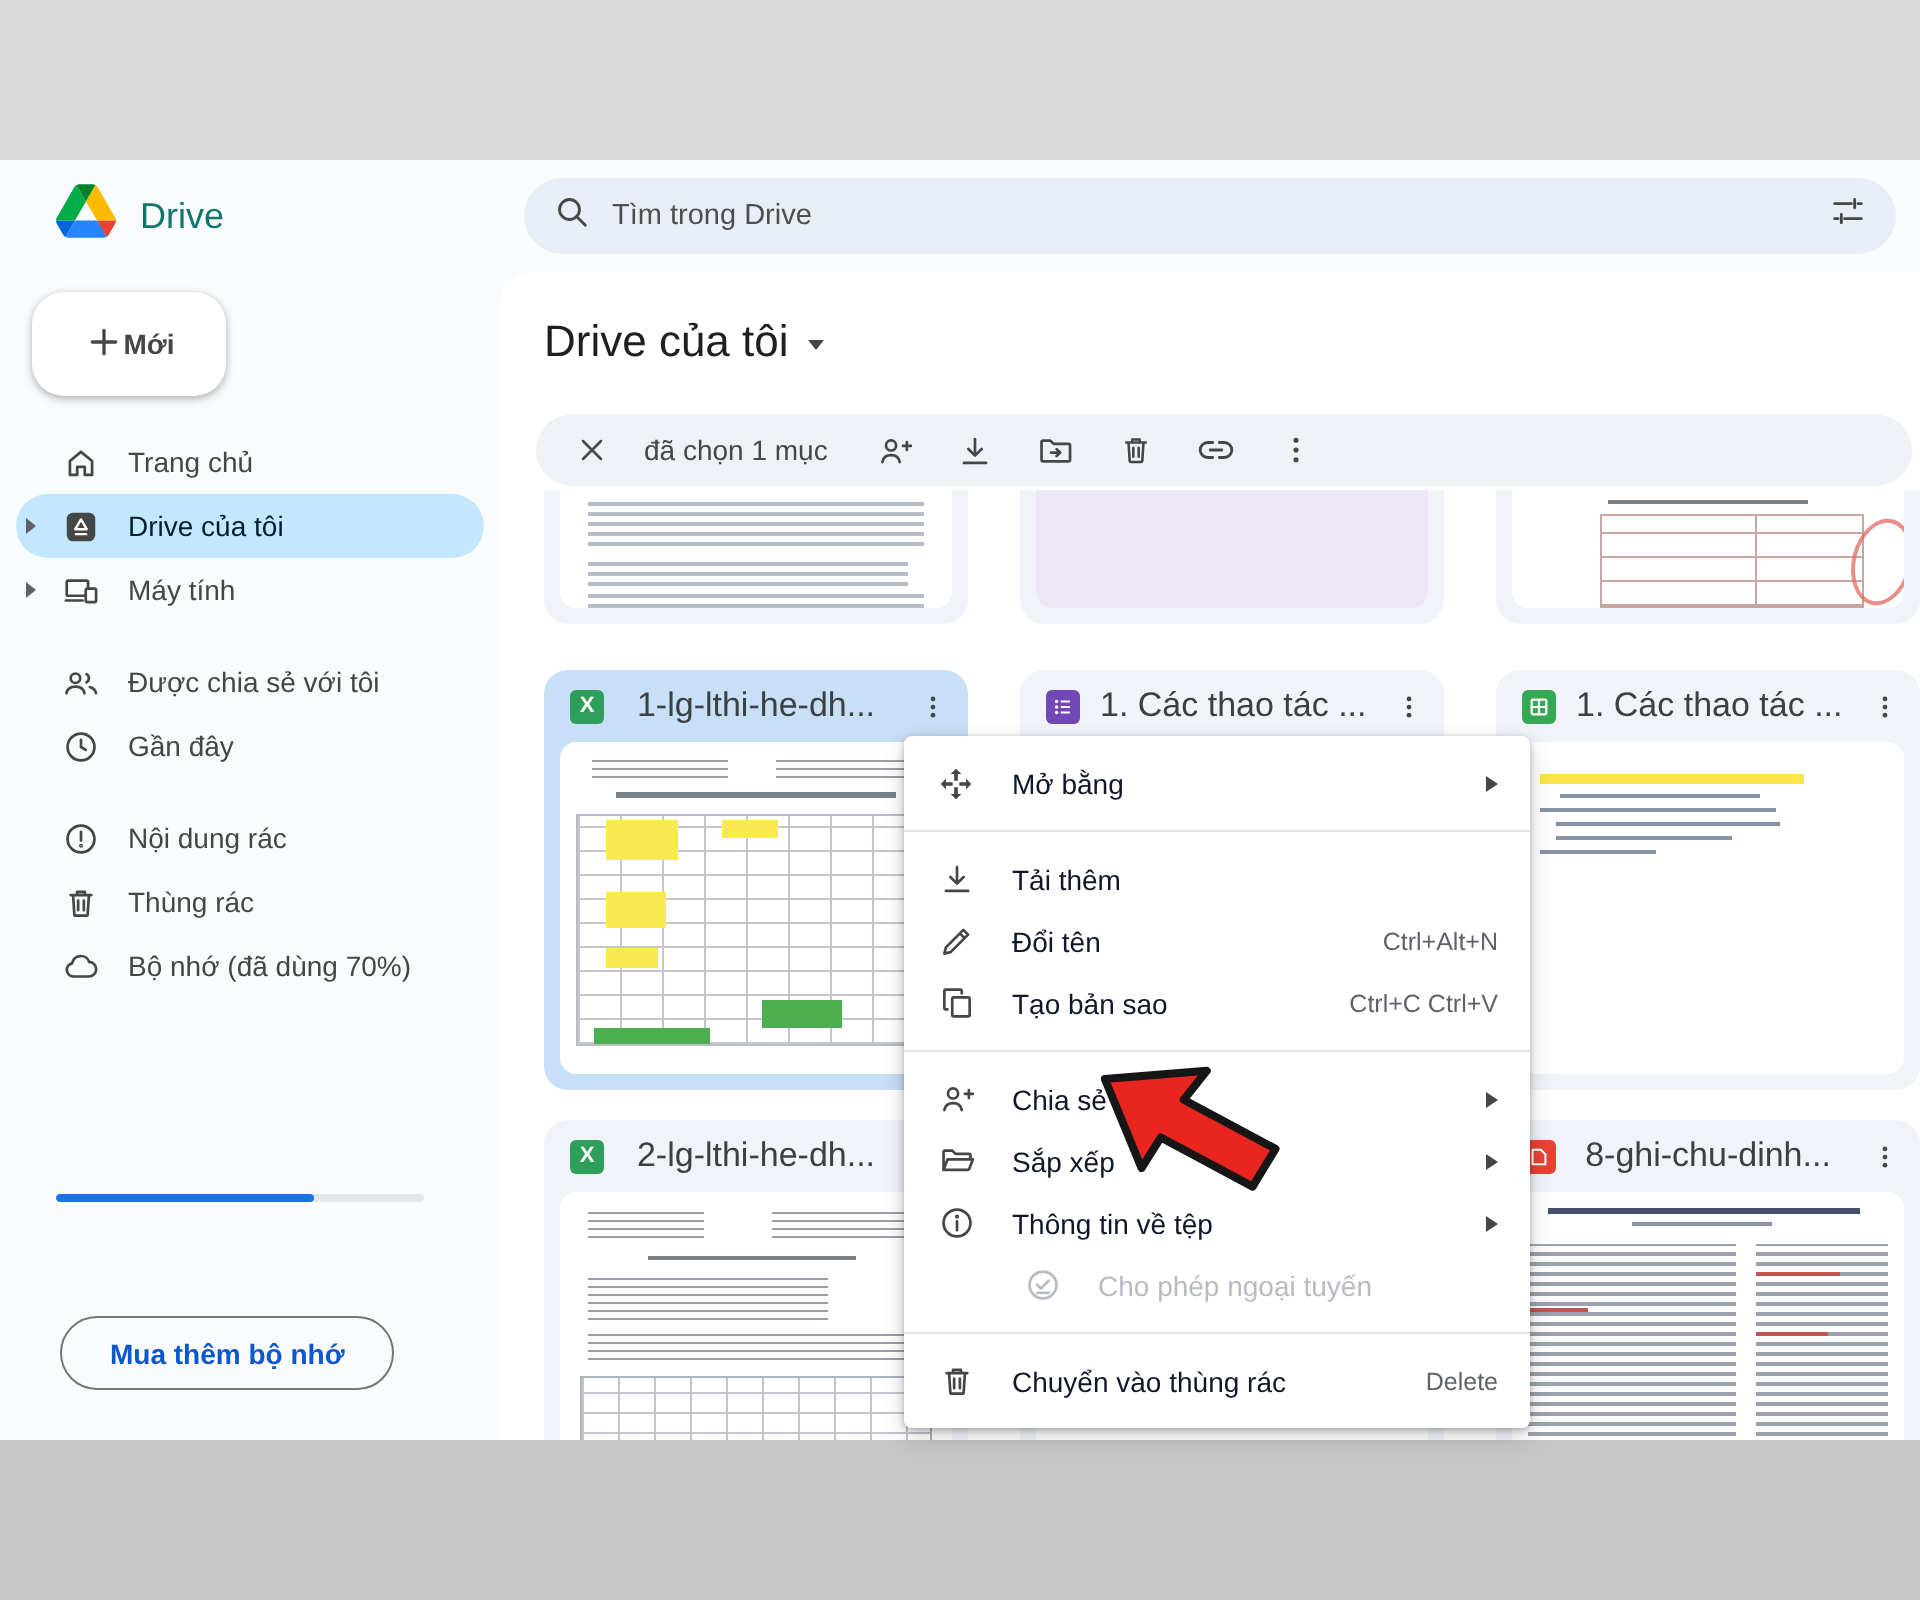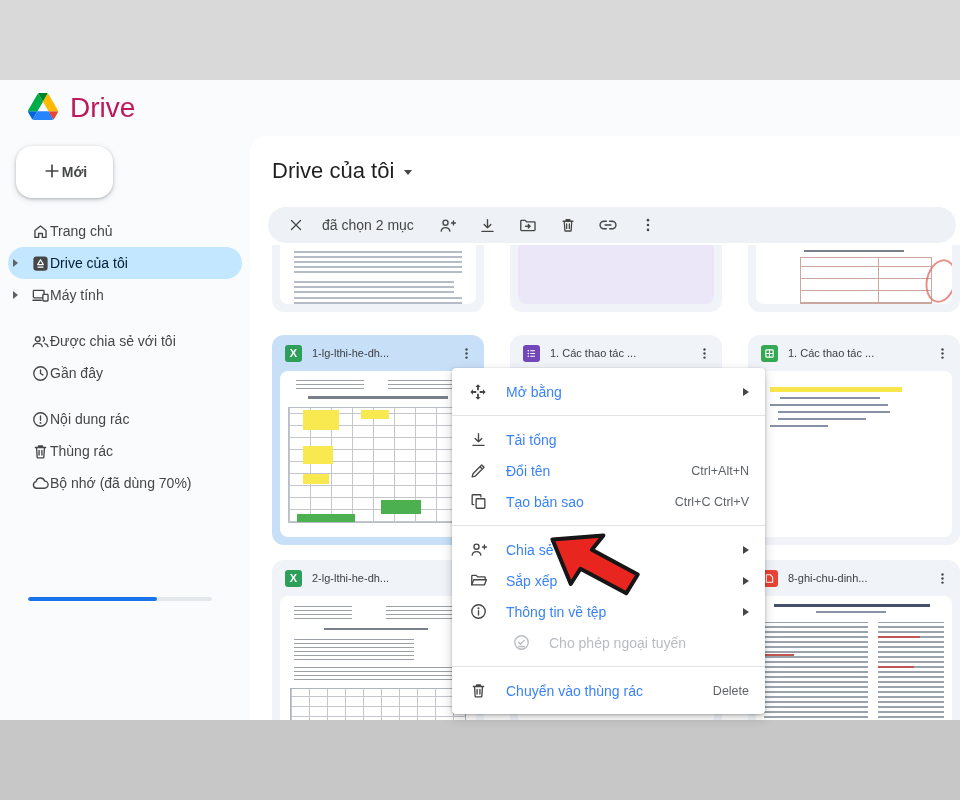--- a/index.html
+++ b/index.html
@@ -6,31 +6,31 @@
   html,body { width:960px; height:800px; overflow:hidden; }
   body { font-family:"Liberation Sans","DejaVu Sans",sans-serif; }
   .screen { position:relative; width:960px; height:800px; background:#fff; overflow:hidden; }
   .band-top { position:absolute; left:0; top:0; width:960px; height:80px; background:#d9d9d9; }
   .band-bottom { position:absolute; left:0; top:720px; width:960px; height:80px; background:#c7c7c7; }
   .app { position:absolute; left:0; top:80px; width:960px; height:640px; background:#f9fbfd; }
 
   
   .header { position:absolute; left:0; top:0; width:960px; height:56px; }
   .logo-area { position:absolute; left:28px; top:12px; display:flex; align-items:center; gap:12px; }
-  .logo-area .appname { font-size:28px; color:#be185d; }
+  .logo-area .appname { font-size:18px; color:#0f766e; }
   .search { position:absolute; left:262px; top:9px; width:686px; height:38px; background:#e9eef6; border-radius:19px; display:flex; align-items:center; padding:0 14px; gap:10px; }
   .search input { flex:1; border:none; outline:none; background:transparent; font-size:14.5px; color:#444746; font-family:inherit; }
   .search input::placeholder { color:#444746; opacity:.95; }
 
   
   .sidebar { position:absolute; left:0; top:56px; width:250px; height:584px; }
   .new-btn { position:absolute; left:16px; top:10px; width:97px; height:52px; background:#fff; border:none; border-radius:16px; box-shadow:0 1px 3px rgba(60,64,67,.3),0 2px 6px rgba(60,64,67,.15); display:flex; align-items:center; justify-content:center; font-size:14px; font-weight:600; color:#444746; cursor:pointer; font-family:inherit; }
   .nav { position:absolute; left:8px; top:79px; width:234px; }
   .nav-gap { height:14px; }
-  .nav-item { position:relative; height:32px; display:flex; align-items:center; padding:0 12px 0 22px; border-radius:16px; font-size:14px; color:#444746; cursor:pointer; }
+  .nav-item { position:relative; height:32px; display:flex; align-items:center; gap:14px; padding:0 12px 0 22px; border-radius:16px; font-size:14px; color:#444746; cursor:pointer; }
   .nav-item.selected { background:#c2e7ff; color:#001d35; font-weight:500; }
   .nav-item .caret { position:absolute; left:5px; width:0; height:0; border-left:5px solid #5f6368; border-top:4px solid transparent; border-bottom:4px solid transparent; }
   .nav-item .nicon { width:20px; height:20px; flex:0 0 20px; display:flex; align-items:center; justify-content:center; }
   .storage-bar { position:absolute; left:28px; top:461px; width:184px; height:4px; background:#e4e7eb; border-radius:2px; overflow:hidden; }
   .storage-bar .fill { height:100%; background:#1a73e8; border-radius:2px; }
   .storage-text { position:absolute; left:28px; top:474px; width:186px; font-size:13.5px; line-height:20px; color:#444746; }
   .buy-btn { position:absolute; left:30px; top:522px; height:37px; padding:0 24px; background:transparent; border:1px solid #747775; border-radius:19px; font-size:14px; font-weight:600; color:#0b57d0; cursor:pointer; font-family:inherit; }
 
   
   .main { position:absolute; left:250px; top:56px; width:710px; height:584px; background:#fff; border-radius:16px 0 0 0; }
@@ -43,21 +43,21 @@
   
   .row { position:absolute; left:22px; width:688px; display:flex; gap:26px; }
   .row1 { top:109px; height:67px; }
   .row2 { top:199px; height:210px; }
   .row3 { top:424px; height:160px; }
   .card { position:relative; width:212px; background:#f0f4f9; border-radius:12px; overflow:hidden; }
   .card.selected { background:#c7dff7; }
   .card.clip-top { border-radius:0 0 12px 12px; padding:0 8px 8px; }
   .card.clip-bottom { border-radius:12px 12px 0 0; }
   .card-header { height:36px; display:flex; align-items:center; gap:10px; padding:0 6px 0 13px; }
-  .card-name { flex:1; font-size:11px; font-weight:500; color:#3c4043; white-space:nowrap; overflow:hidden; }
+  .card-name { flex:1; font-size:17px; font-weight:500; color:#3c4043; white-space:nowrap; overflow:hidden;text-align:center; }
   .ficon { width:17px; height:17px; border-radius:3px; flex:0 0 17px; display:flex; align-items:center; justify-content:center; color:#fff; font-size:11px; font-weight:700; }
   .ficon.excel { background:#2e9e5b; }
   .ficon.forms { background:#7248b9; }
   .ficon.sheets { background:#34a853; }
   .ficon.pdf { background:#ea4335; }
   .preview { position:absolute; left:8px; right:8px; top:36px; bottom:8px; background:#fff; border-radius:8px; overflow:hidden; }
   .card.clip-top .preview { position:relative; left:0; top:0; width:196px; height:59px; border-radius:0 0 8px 8px; }
   .card.clip-bottom .preview { bottom:0; border-radius:8px 8px 0 0; }
 
   
@@ -77,21 +77,21 @@
   .bl { position:absolute; background:#8892a6; height:2px; }
   .rl { position:absolute; background:#c0564f; height:2px; }
   .dense { position:absolute; background-image:repeating-linear-gradient(0deg,#9aa3ad 0 2px,transparent 2px 5px); }
   .gridbox { position:absolute; border:1px solid #aeb4bc;
     background-image:repeating-linear-gradient(0deg,#c3c7cd 0 1px,transparent 1px 10px),repeating-linear-gradient(90deg,#c3c7cd 0 1px,transparent 1px 18px); }
 
   
   .ctx-menu { position:absolute; left:452px; top:368px; width:313px; background:#fff; border-radius:4px; box-shadow:0 1px 3px rgba(0,0,0,.25),0 4px 12px rgba(0,0,0,.18); padding:8px 0; z-index:50; }
   .mi { height:31px; display:flex; align-items:center; gap:18px; padding:0 16px; cursor:pointer; }
   .mi-icon { width:20px; height:20px; flex:0 0 20px; display:flex; align-items:center; justify-content:center; }
-  .mi-label { font-size:14px; color:#3b82f6; white-space:nowrap; }
+  .mi-label { font-size:14px; color:#0f172a; white-space:nowrap; }
   .mi-right { margin-left:auto; font-size:12.5px; color:#5f6368; }
   .sub-arrow { margin-left:auto; width:0; height:0; border-left:6px solid #444746; border-top:4.5px solid transparent; border-bottom:4.5px solid transparent; }
   .mi.disabled { cursor:default;margin-left:43px; }
   .mi.disabled .mi-label { color:#b8bcc2; }
   .divider { height:1px; background:#e1e3e6; margin:8px 0; }
 
   
   .red-arrow { position:absolute; left:546px; top:514px; width:100px; height:66px; z-index:60; transform:rotate(26deg); transform-origin:15% 50%; }
 
   svg.str { stroke:#444746; fill:none; stroke-width:1.7; stroke-linecap:round; stroke-linejoin:round; }
@@ -114,20 +114,34 @@
             <path d="M6.6 66.85l3.85 6.65c.8 1.4 1.95 2.5 3.3 3.3l13.75-23.8h-27.5c0 1.55.4 3.1 1.2 4.5z" fill="#0066da"></path>
             <path d="M43.65 25L29.9 1.2c-1.35.8-2.5 1.9-3.3 3.3l-25.4 44a9.06 9.06 0 0 0-1.2 4.5h27.5z" fill="#00ac47"></path>
             <path d="M73.55 76.8c1.35-.8 2.5-1.9 3.3-3.3l1.6-2.75 7.65-13.25c.8-1.4 1.2-2.95 1.2-4.5h-27.5l5.85 11.5z" fill="#ea4335"></path>
             <path d="M43.65 25l13.75-23.8c-1.35-.8-2.9-1.2-4.5-1.2h-18.5c-1.6 0-3.15.45-4.5 1.2z" fill="#00832d"></path>
             <path d="M59.8 53H27.5L13.75 76.8c1.35.8 2.9 1.2 4.5 1.2h50.8c1.6 0 3.15-.45 4.5-1.2z" fill="#2684fc"></path>
             <path d="M73.4 26.5l-12.7-22c-.8-1.4-1.95-2.5-3.3-3.3L43.65 25l16.15 28h27.45c0-1.55-.4-3.1-1.2-4.5z" fill="#ffba00"></path>
           </svg>
         </span>
         <span class="appname">Drive</span>
       </div>
+      <div class="search">
+        <span>
+          <svg class="str" width="20" height="20" viewBox="0 0 24 24">
+              <circle cx="10.5" cy="10.5" r="6"></circle>
+              <path d="M15 15l5 5"></path>
+            </svg>
+        </span>
+        <input type="text" placeholder="Tìm trong Drive" style="">
+        <span>
+          <svg class="str" width="20" height="20" viewBox="0 0 24 24">
+              <path d="M4 7h10M18 7h2M16 4.5v5M4 16h2M10 16h10M8 13.5v5"></path>
+            </svg>
+        </span>
+      </div>
     </div>
 
     <div class="sidebar">
       <button class="new-btn">
         <span>
           <svg class="str" width="20" height="20" viewBox="0 0 24 24" style="stroke-width:2">
               <path d="M12 5v14M5 12h14"></path>
             </svg>
         </span>
         <span>Mới</span>
@@ -212,35 +226,36 @@
                 <path d="M7 18a4.2 4.2 0 0 1-.6-8.3A5.6 5.6 0 0 1 17.2 8.8 4.1 4.1 0 0 1 16.8 18H7z"></path>
               </svg>
           </span>
           <span>Bộ nhớ (đã dùng 70%)</span>
         </div>
       </div>
 
       <div class="storage-bar">
         <div class="fill" style="width: 70%;"></div>
       </div>
+      <button class="buy-btn">Mua thêm bộ nhớ</button>
     </div>
 
     <div class="main">
       <div class="page-title">
         <span>Drive của tôi</span>
         <span class="tcaret"></span>
       </div>
 
       <div class="sel-toolbar">
         <button class="tb-btn">
           <svg class="str" width="18" height="18" viewBox="0 0 24 24">
               <path d="M6 6l12 12M18 6L6 18"></path>
             </svg>
         </button>
-        <span class="sel-count">đã chọn 2 mục</span>
+        <span class="sel-count">đã chọn 1 mục</span>
         <button class="tb-btn">
           <svg class="str" width="19" height="19" viewBox="0 0 24 24">
               <circle cx="9.5" cy="8.5" r="3.2"></circle>
               <path d="M4 19c.5-2.9 2.8-4.4 5.5-4.4S14.5 16.1 15 19M17 8.8h5M19.5 6.3v5"></path>
             </svg>
         </button>
         <button class="tb-btn">
           <svg class="str" width="19" height="19" viewBox="0 0 24 24">
               <path d="M12 4.5v10M7.8 10.7l4.2 4.2 4.2-4.2M5 19.5h14"></path>
             </svg>
@@ -434,21 +449,21 @@
       <span class="mi-label">Mở bằng</span>
       <span class="sub-arrow"></span>
     </div>
     <div class="divider"></div>
     <div class="mi">
       <span class="mi-icon">
         <svg class="str" width="19" height="19" viewBox="0 0 24 24">
             <path d="M12 4.5v10M7.8 10.7l4.2 4.2 4.2-4.2M5 19.5h14"></path>
           </svg>
       </span>
-      <span class="mi-label">Tải tổng</span>
+      <span class="mi-label">Tải thêm</span>
     </div>
     <div class="mi">
       <span class="mi-icon">
         <svg class="str" width="19" height="19" viewBox="0 0 24 24">
             <path d="M4 20l1-4L16 5l3 3L8 19l-4 1zM13.8 7.2l3 3"></path>
           </svg>
       </span>
       <span class="mi-label">Đổi tên</span>
       <span class="mi-right">Ctrl+Alt+N</span>
     </div>

